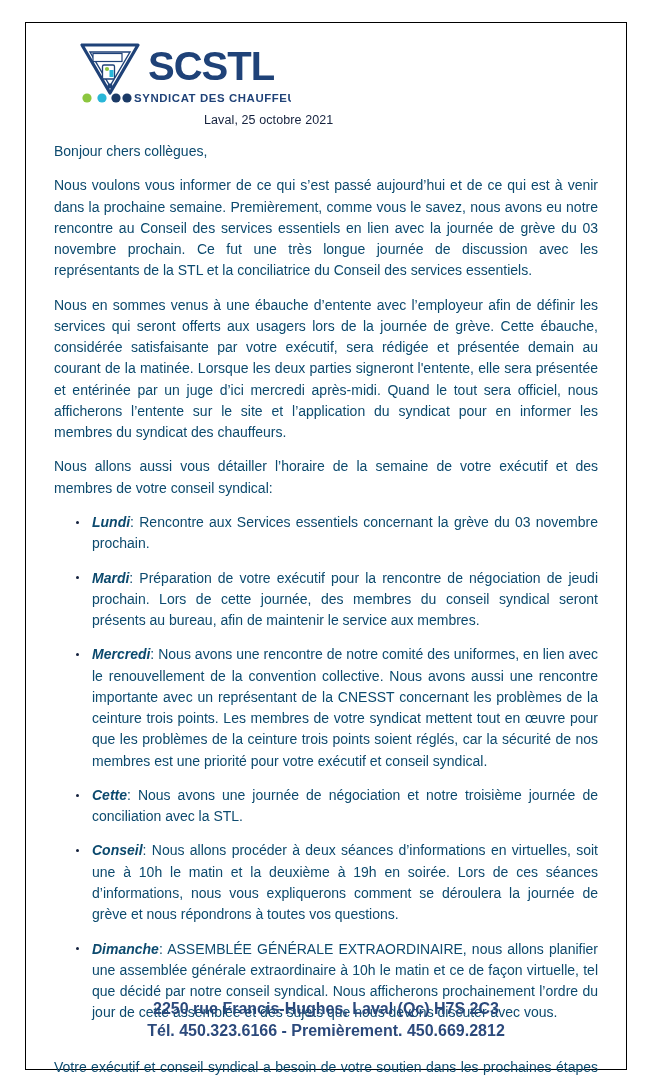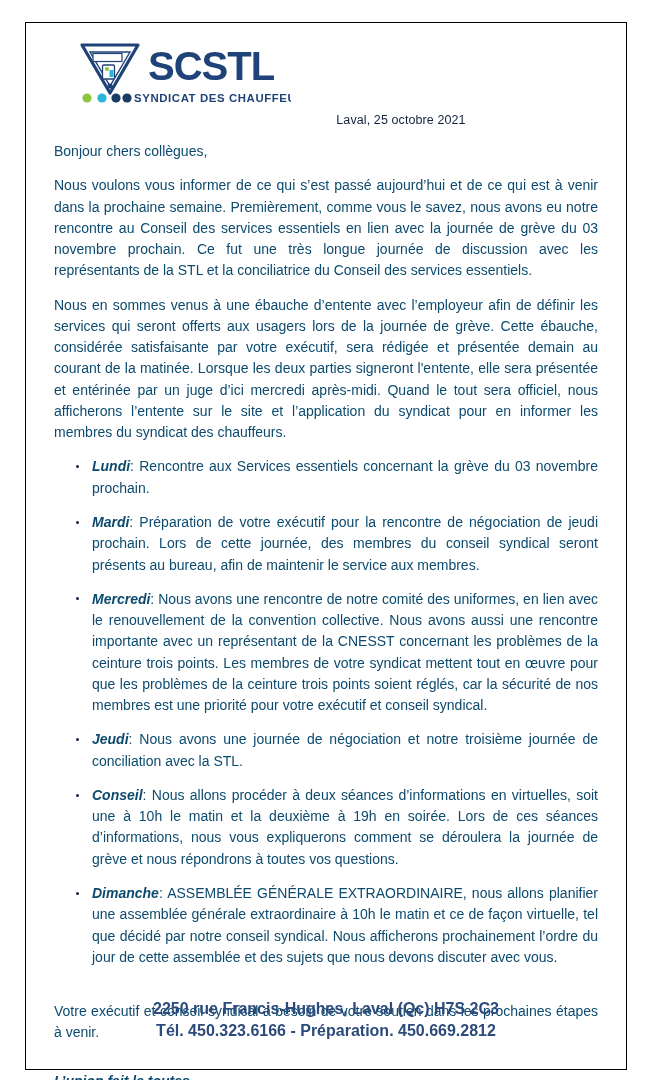--- a/index.html
+++ b/index.html
@@ -46,21 +46,20 @@
     position: absolute;
     left: 22px;
     top: 6px;
     width: 215px;
     height: 68px;
   }
   .logo svg { display: block; }
 
   
   .date-line {
-    text-align: center;
     font-size: 12.5px;
     color: #14213d;
     margin-top: 4px;
     margin-left: 150px;
     letter-spacing: 0.1px;
   }
 
   
   .body-text {
     margin-top: 14px;
@@ -151,33 +150,34 @@
     <div class="date-line">Laval, 25 octobre 2021</div>
 
     <div class="body-text">
 
       <p class="para">Bonjour chers collègues,</p>
 
       <p class="para">Nous voulons vous informer de ce qui s’est passé aujourd’hui et de ce qui est à venir dans la prochaine semaine. Premièrement, comme vous le savez, nous avons eu notre rencontre au Conseil des services essentiels en lien avec la journée de grève du 03 novembre prochain. Ce fut une très longue journée de discussion avec les représentants de la STL et la conciliatrice du Conseil des services essentiels.</p>
 
       <p class="para">Nous en sommes venus à une ébauche d’entente avec l’employeur afin de définir les services qui seront offerts aux usagers lors de la journée de grève. Cette ébauche, considérée satisfaisante par votre exécutif, sera rédigée et présentée demain au courant de la matinée.  Lorsque les deux parties signeront l'entente, elle sera présentée et entérinée par un juge d’ici mercredi après-midi.  Quand le tout sera officiel, nous afficherons l’entente sur le site et l’application du syndicat pour en informer les membres du syndicat des chauffeurs.</p>
 
+      <p class="para">Nous allons aussi vous détailler l’horaire de la semaine de votre exécutif et des membres de votre conseil syndical:</p>
 
       <ul class="schedule">
         <li>
           <span class="dot"></span><span class="bold">Lundi</span><span>: </span><span>Rencontre aux Services essentiels concernant la grève du 03 novembre prochain.</span>
         </li>
         <li>
           <span class="dot"></span><span class="bold">Mardi</span><span>: </span><span>Préparation de votre exécutif pour la rencontre de négociation de jeudi prochain. Lors de cette journée, des membres du conseil syndical seront présents au bureau, afin de maintenir le service aux membres.</span>
         </li>
         <li>
           <span class="dot"></span><span class="bold">Mercredi</span><span>: </span><span>Nous avons une rencontre de notre comité des uniformes, en lien avec le renouvellement de la convention collective. Nous avons aussi une rencontre importante avec un représentant de la CNESST concernant les problèmes de la ceinture trois points. Les membres de votre syndicat mettent tout en œuvre pour que les problèmes de la ceinture trois points soient réglés, car la sécurité de nos membres est une priorité pour votre exécutif et conseil syndical.</span>
         </li>
         <li>
-          <span class="dot"></span><span class="bold"> Jeudi</span><span>: </span><span>Nous avons une journée de négociation et notre troisième journée de conciliation avec la STL.</span>
+          <span class="dot"></span><span class="bold"> Cette</span><span>: </span><span>Nous avons une journée de négociation et notre troisième journée de conciliation avec la STL.</span>
         </li>
         <li>
           <span class="dot"></span><span class="bold">Conseil</span><span>: </span><span>Nous allons procéder à deux séances d’informations en virtuelles, soit une à 10h le matin et la deuxième à 19h en soirée. Lors de ces séances d’informations, nous vous expliquerons comment se déroulera la journée de grève et nous répondrons à toutes vos questions.</span>
         </li>
         <li>
           <span class="dot"></span><span class="bold">Dimanche</span><span>: </span><span>ASSEMBLÉE GÉNÉRALE EXTRAORDINAIRE, nous allons planifier une assemblée générale extraordinaire à 10h le matin et ce de façon virtuelle, tel que décidé par notre conseil syndical. Nous afficherons prochainement l’ordre du jour de cette assemblée et des sujets que nous devons discuter avec vous.</span>
         </li>
       </ul>
 
       <div class="spacer-md"></div>
@@ -188,17 +188,17 @@
 
       <p class="para bold">L’union fait la toutes.</p>
 
       <div class="spacer-sm"></div>
 
       <p class="para">Votre exécutif syndical.</p>
     </div>
 
     <div class="footer">
       <div>2250 rue Francis-Hughes, Laval (Qc) H7S 2C3</div>
-      <div>Tél. 450.323.6166 - Préparation. 450.669.2812</div>
+      <div>Tél. 450.323.6166 - Premièrement. 450.669.2812</div>
     </div>
 
   </div>
 </div>
 
 </body></html>

